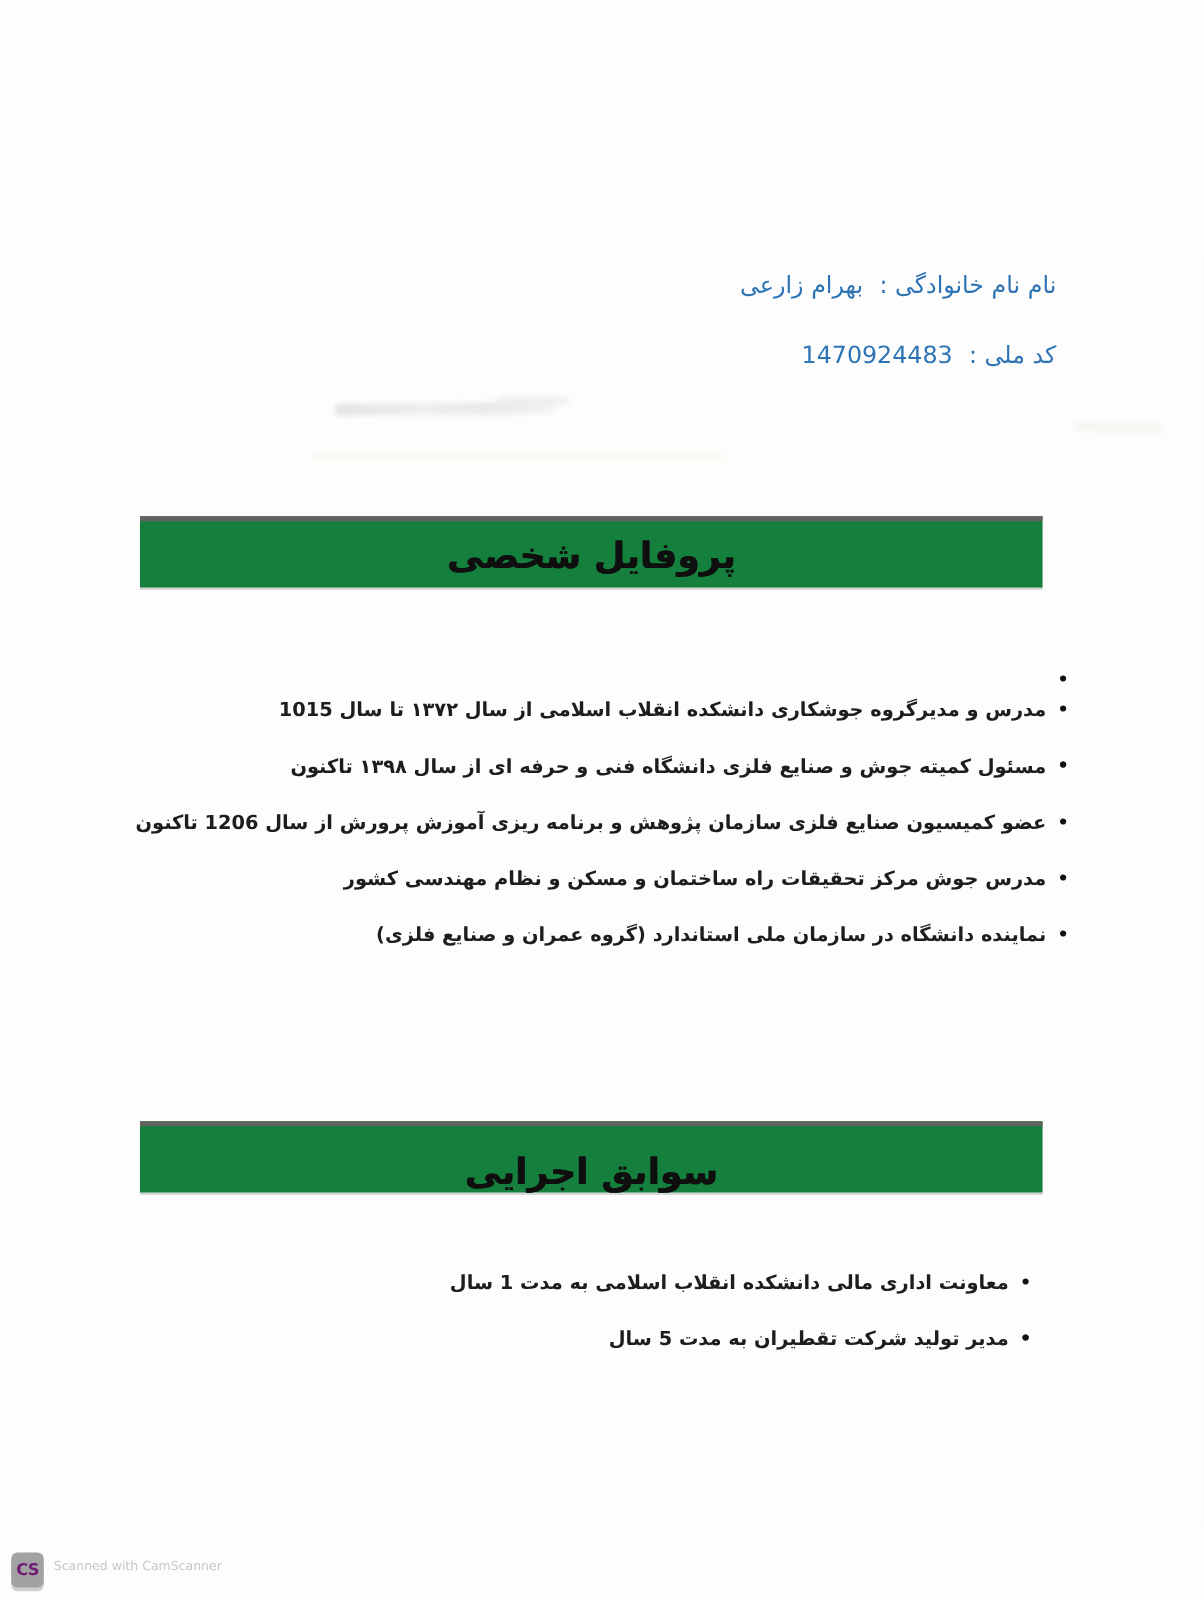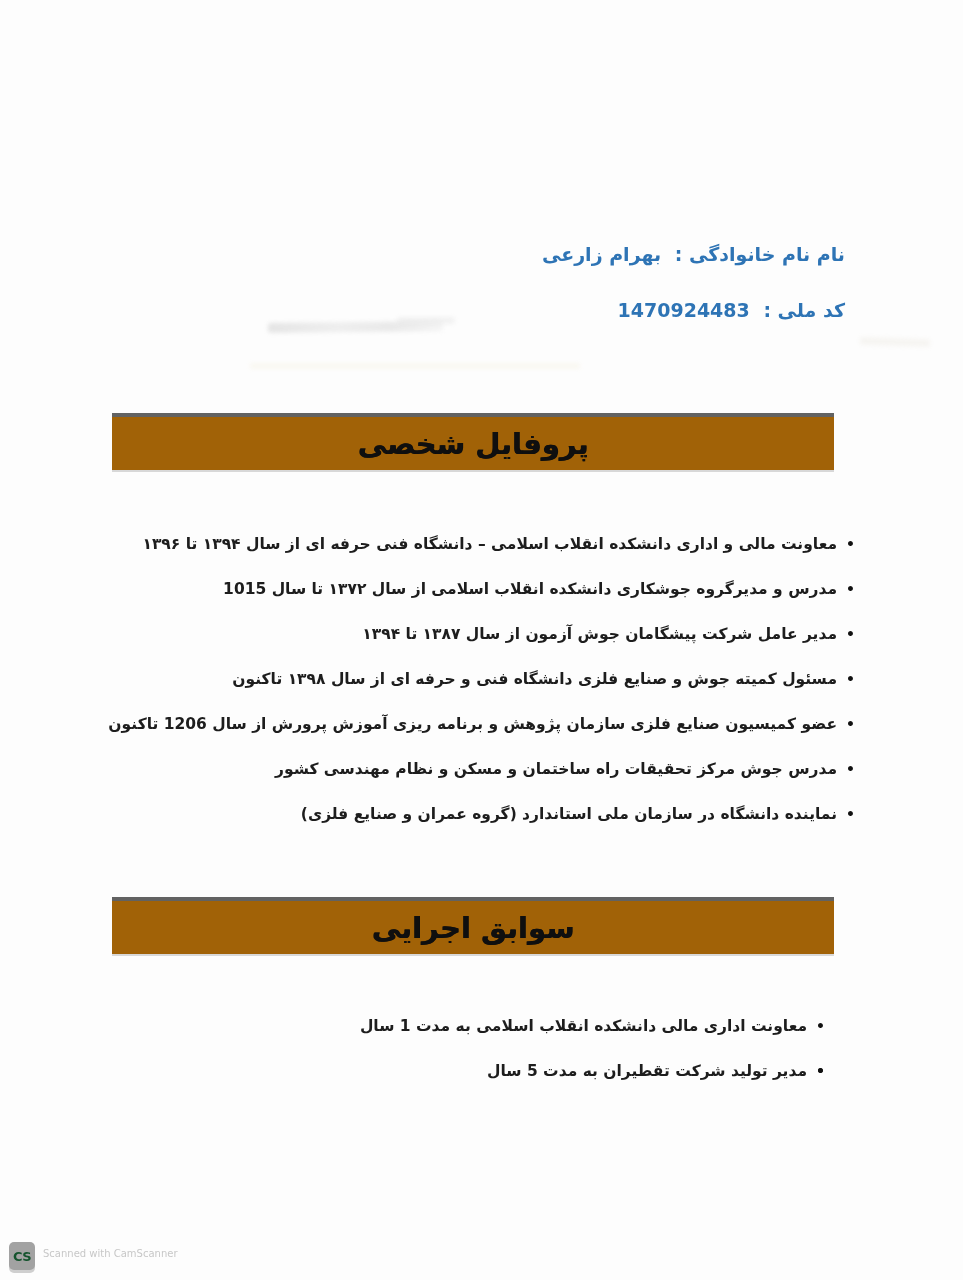--- a/index.html
+++ b/index.html
@@ -11,26 +11,26 @@
   .page{
     position:relative;
     width:963px;height:1280px;
     background:#fdfdfd;
     overflow:hidden;
   }
 
   
   .identity{
     position:absolute;
-    top:242px;
+    top:216px;
     right:118px;
     direction:rtl;
     text-align:right;
     color:#2e74b5;
-    font-weight:bold;
+    font-weight:normal;
   }
   .id-line{ font-size:19px; line-height:24px; margin-bottom:32px; white-space:nowrap;}
   .id-line .lbl{ unicode-bidi:isolate; margin-left:7px;}
   .id-line .val{ unicode-bidi:isolate;}
   .id-line .val.num{ direction:ltr; margin-left:0;}
 
   
   .smudge{ position:absolute; pointer-events:none; }
   .smudge.s1{ top:322px; left:268px; width:175px; height:10px;
     background:linear-gradient(90deg,#bdbdbd,#d7d7d7 40%,#c9c9c9 70%,#e6e6e6);
@@ -41,30 +41,30 @@
     background:#e8dcae; opacity:.14; filter:blur(2px);}
   .smudge.s4{ top:338px; left:860px; width:70px; height:8px;
     background:#d9d2c2; opacity:.18; filter:blur(2px); transform:rotate(2deg);}
 
   
   .section-bar{
     position:absolute;
     left:112px;
     width:722px;
     height:57px;
-    background:#a16207;
+    background:#15803d;
     border-top:4px solid #626262;
     box-shadow:0 2px 0 #d8d8d8;
     box-sizing:border-box;
     display:flex;
     align-items:center;
     justify-content:center;
   }
   .bar1{ top:413px; }
-  .bar2{ top:897px; }
+  .bar2{ top:897px;align-items:flex-end; }
   .section-title{
     font-size:29px;
     font-weight:bold;
     color:#0f0f0f;
     direction:rtl;
     text-shadow:.6px 0 currentColor;
     letter-spacing:.5px;
   }
 
   
@@ -97,21 +97,21 @@
 
   
   .cs-badge{
     position:absolute;
     left:9px; top:1242px;
     width:26px; height:28px;
     background:#a2a2a2;
     border-radius:5px;
     box-shadow:0 3px 0 #cfcfcf;
     display:flex; align-items:center; justify-content:center;
-    color:#14532d;
+    color:#701a75;
     font-size:13px;
     font-weight:bold;
     letter-spacing:-.5px;
   }
   .cs-text{
     position:absolute;
     left:43px; top:1248px;
     color:#c7c7c7;
     font-size:10px;
     font-weight:normal;
@@ -138,29 +138,27 @@
   <div class="smudge s3"></div>
   <div class="smudge s4"></div>
 
   <div class="section-bar bar1">
     <span class="section-title">پروفایل شخصی</span>
   </div>
 
   <ul class="bullet-list list1">
     <li>
       <span class="bullet">•</span>
-      <span class="item-text">معاونت مالی و اداری دانشکده انقلاب اسلامی – دانشگاه فنی حرفه ای از سال ۱۳۹۴ تا ۱۳۹۶</span>
     </li>
     <li>
       <span class="bullet">•</span>
       <span class="item-text">مدرس و مدیرگروه جوشکاری دانشکده انقلاب اسلامی از سال ۱۳۷۲ تا سال 1015</span>
     </li>
     <li>
       <span class="bullet">•</span>
-      <span class="item-text">مدیر عامل شرکت پیشگامان جوش آزمون از سال ۱۳۸۷ تا ۱۳۹۴</span>
     </li>
     <li>
       <span class="bullet">•</span>
       <span class="item-text">مسئول کمیته جوش و صنایع فلزی دانشگاه فنی و حرفه ای از سال ۱۳۹۸ تاکنون</span>
     </li>
     <li>
       <span class="bullet">•</span>
       <span class="item-text">عضو کمیسیون صنایع فلزی سازمان پژوهش و برنامه ریزی آموزش پرورش از سال 1206 تاکنون</span>
     </li>
     <li>

